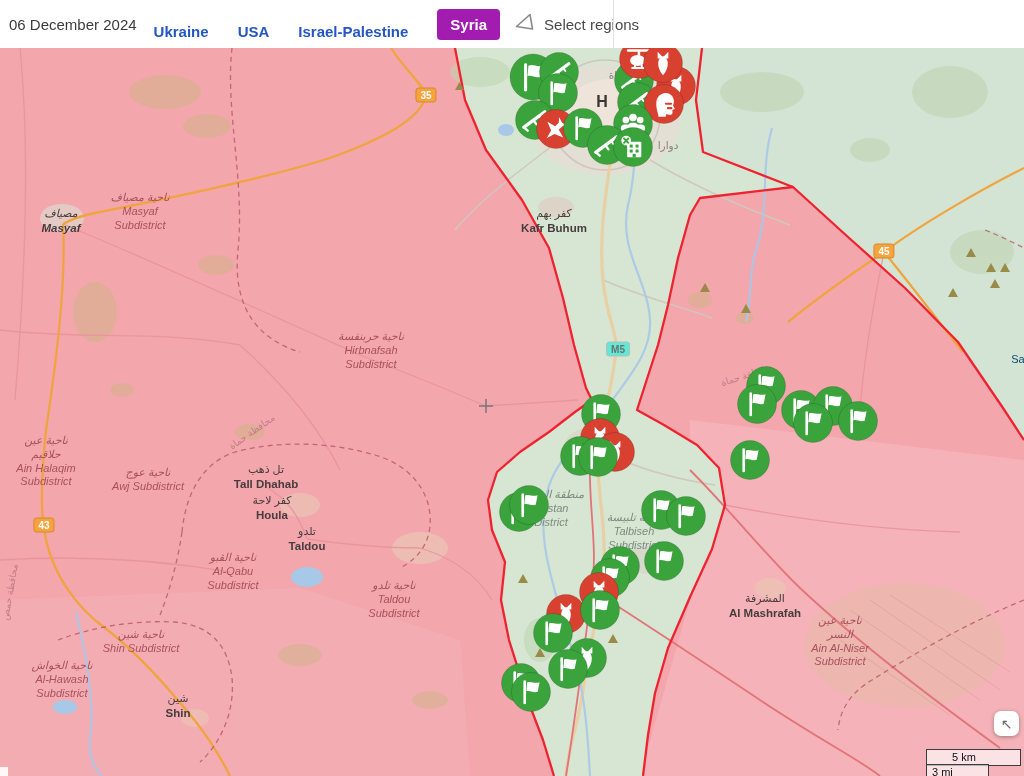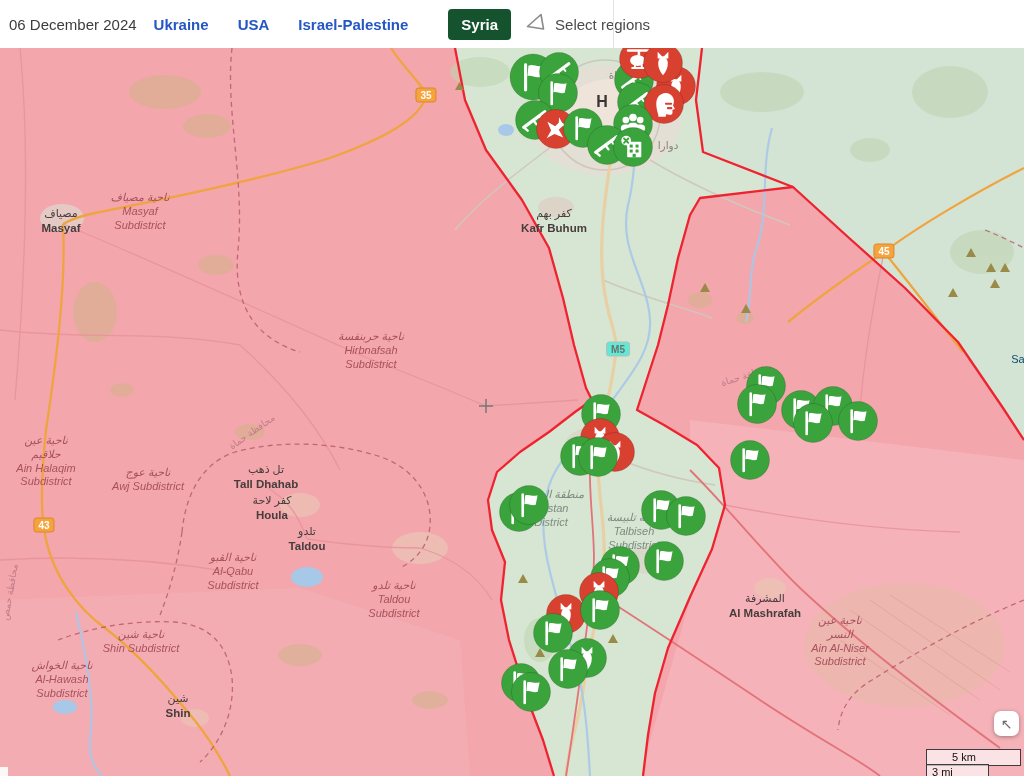--- a/index.html
+++ b/index.html
@@ -2,23 +2,23 @@
 <html><head>
 <meta charset="utf-8">
 <style>
   html,body{margin:0;padding:0;background:#fff;}
   .stage{position:relative;width:1024px;height:776px;overflow:hidden;
          font-family:"Liberation Sans","DejaVu Sans",sans-serif;background:#f3a6ac;}
   
   .topbar{position:absolute;left:0;top:0;width:1024px;height:48px;background:#fff;z-index:10;
           display:flex;align-items:center;}
   .topbar .date{margin-left:9px;font-size:15px;color:#3c3c3c;white-space:nowrap;}
-  .tabs{display:flex;gap:29px;margin-left:17px;align-items:center;}
+  .tabs{display:flex;gap:29px;margin-left:17px;align-items:flex-end;}
   .tab{color:#2456c4;font-weight:bold;font-size:15px;cursor:pointer;white-space:nowrap;}
-  .tab.active{background:#14532d;color:#fff;border-radius:4px;padding:7px 13px;margin-left:11px;}
+  .tab.active{background:#a21caf;color:#fff;border-radius:4px;padding:7px 13px;}
   .select-regions{display:flex;align-items:center;gap:8px;margin-left:14px;color:#4b4b4b;font-size:15px;cursor:pointer;}
   .topbar-divider{position:absolute;left:613px;top:0;width:1px;height:48px;background:#e3e3e3;}
   
   .map{position:absolute;left:0;top:0;width:1024px;height:776px;}
   svg.terrain,svg.markers{position:absolute;left:0;top:0;}
   svg.terrain{z-index:1;}
   .labels-layer{position:absolute;left:0;top:0;width:1024px;height:776px;z-index:2;pointer-events:none;}
   svg.markers{z-index:3;}
   .controls{position:absolute;left:0;top:0;width:1024px;height:776px;z-index:4;pointer-events:none;}
   
@@ -240,21 +240,21 @@
           <path d="M455 90 l4.5 -8 l4.5 8 z"></path>
       </g>
 
       <g stroke="#777" stroke-width="1.5">
         <path d="M479 406 L493 406"></path>
           <path d="M486 399 L486 413"></path>
       </g>
     </svg>
 
     <div class="labels-layer">
-        <div class="map-label city" style="left: 61px; top: 221px;">
+        <div class="map-label city" style="left: 61px; top: 221px; font-style: italic;">
           <div>مصياف</div>
           <div>Masyaf</div>
         </div>
         <div class="map-label sub" style="left: 140px; top: 212px;">
           <div>ناحية مصياف</div>
           <div>Masyaf</div>
           <div>Subdistrict</div>
         </div>
         <div class="map-label sub" style="left: 371px; top: 351px;">
           <div>ناحية حربنفسة</div>

